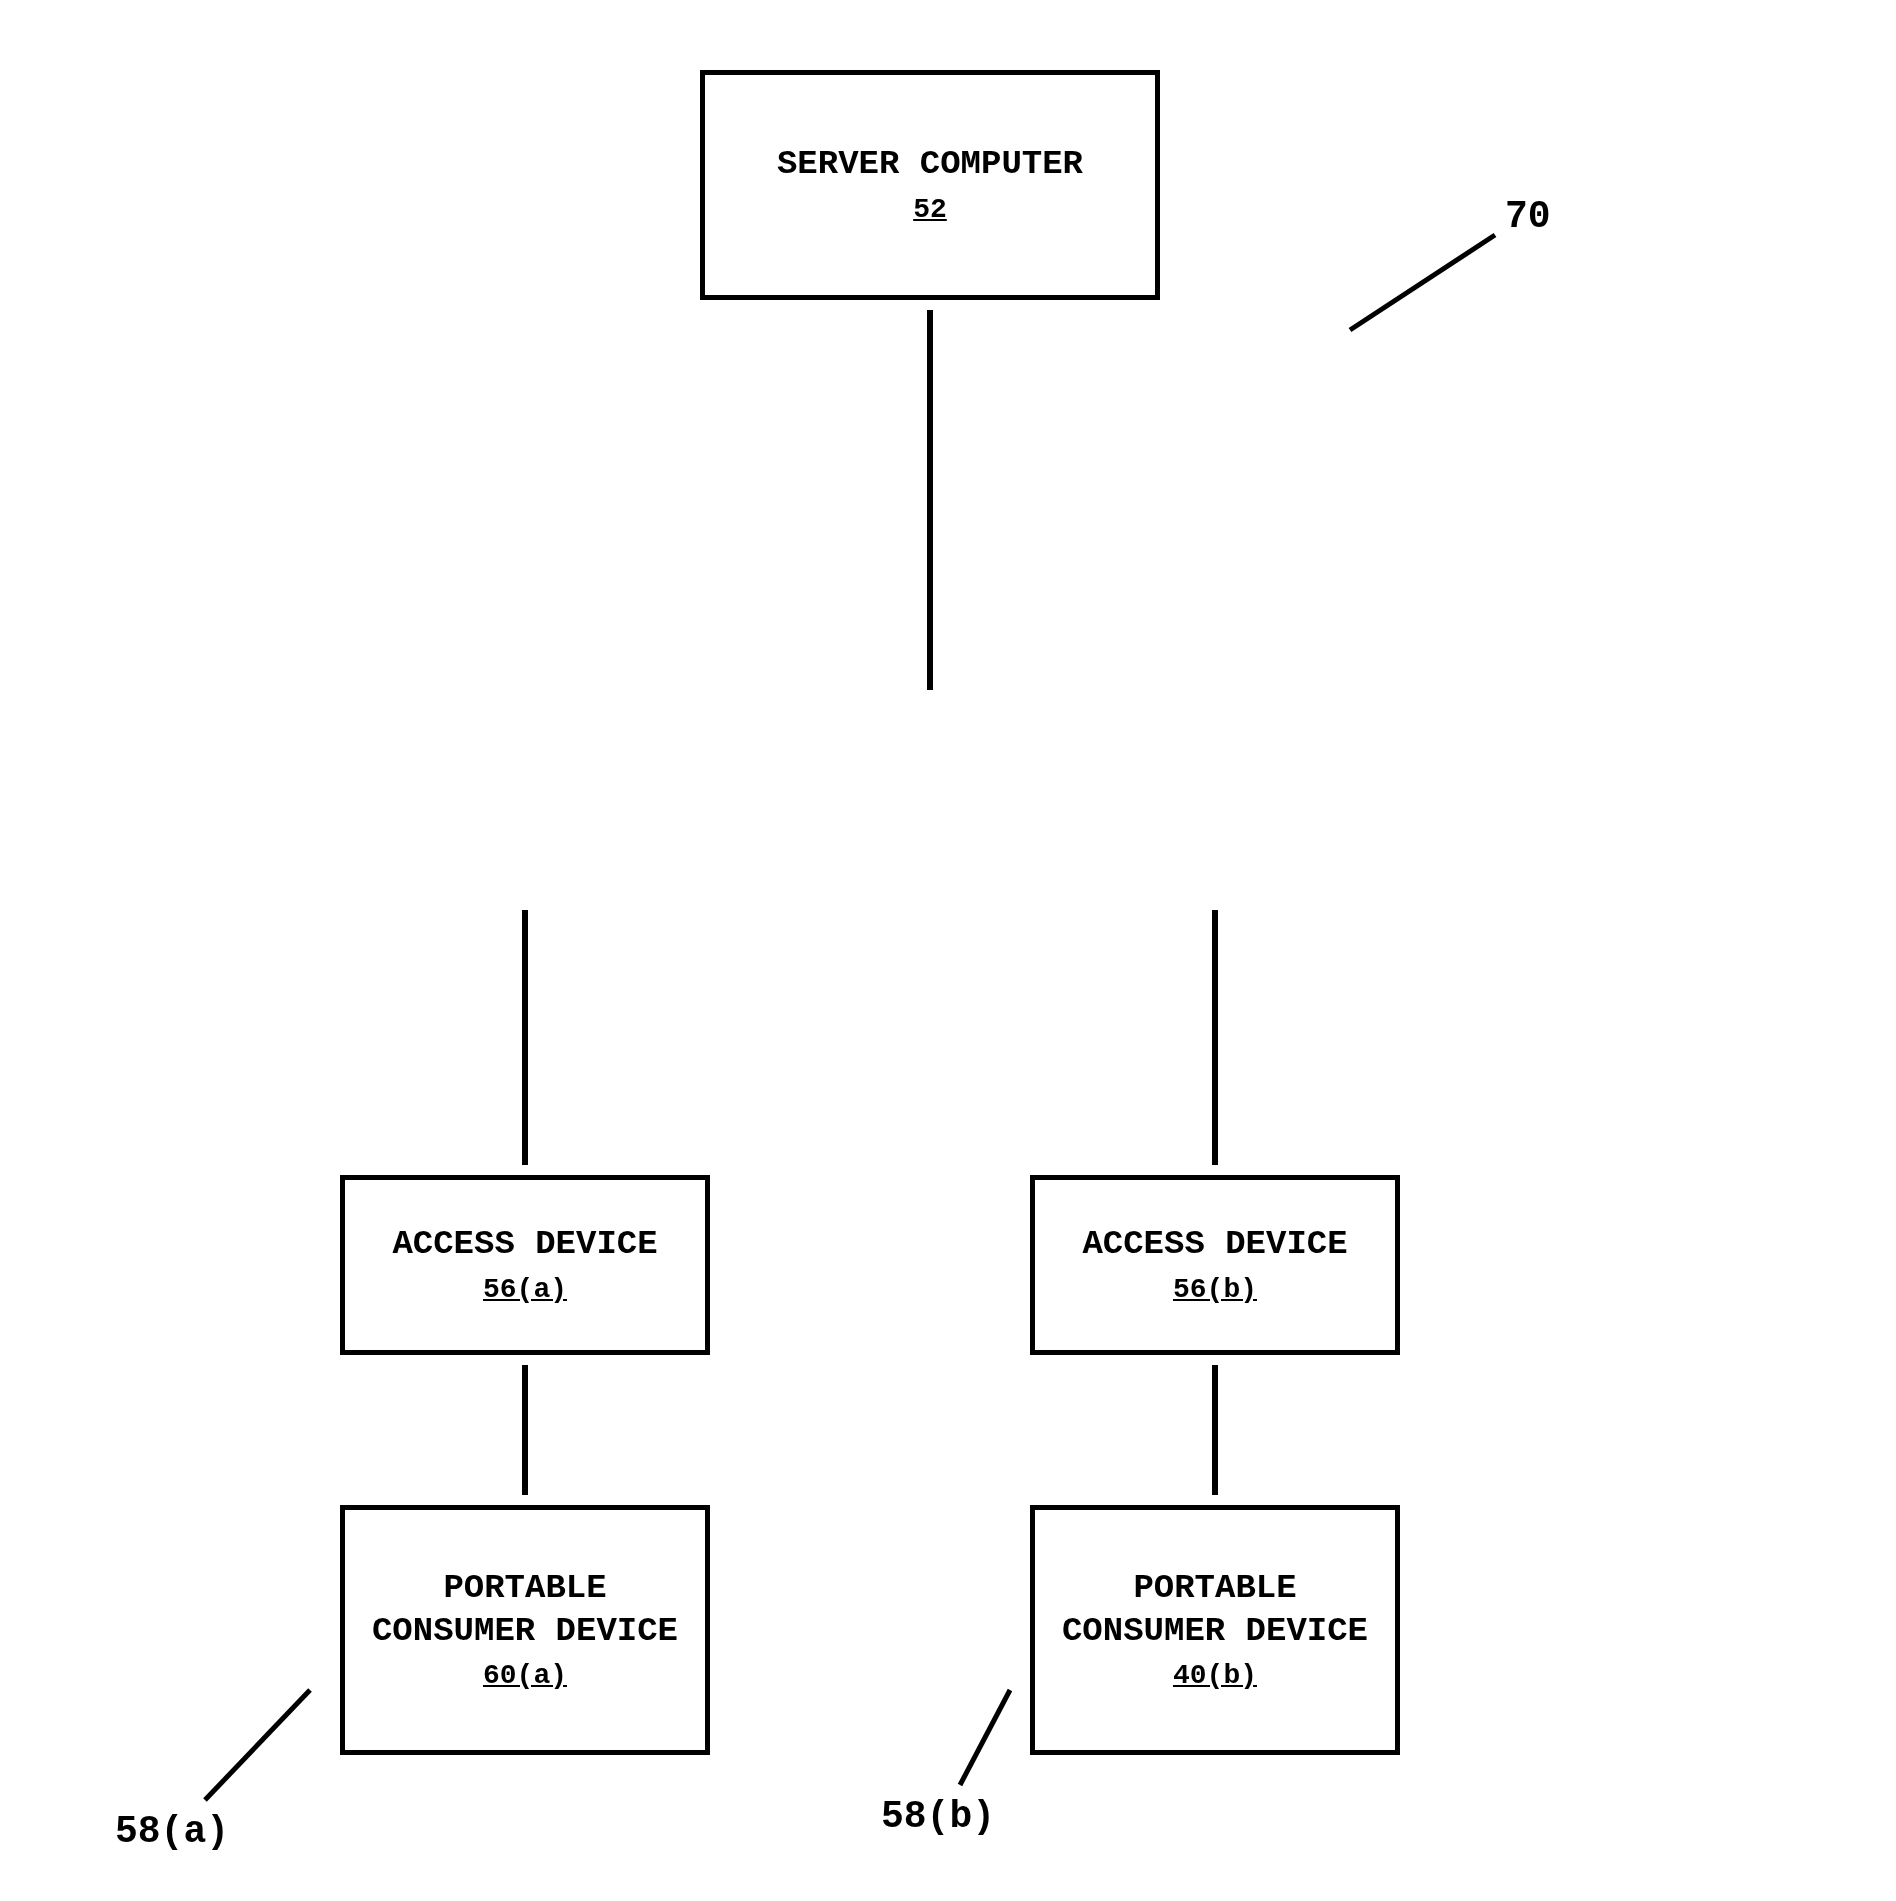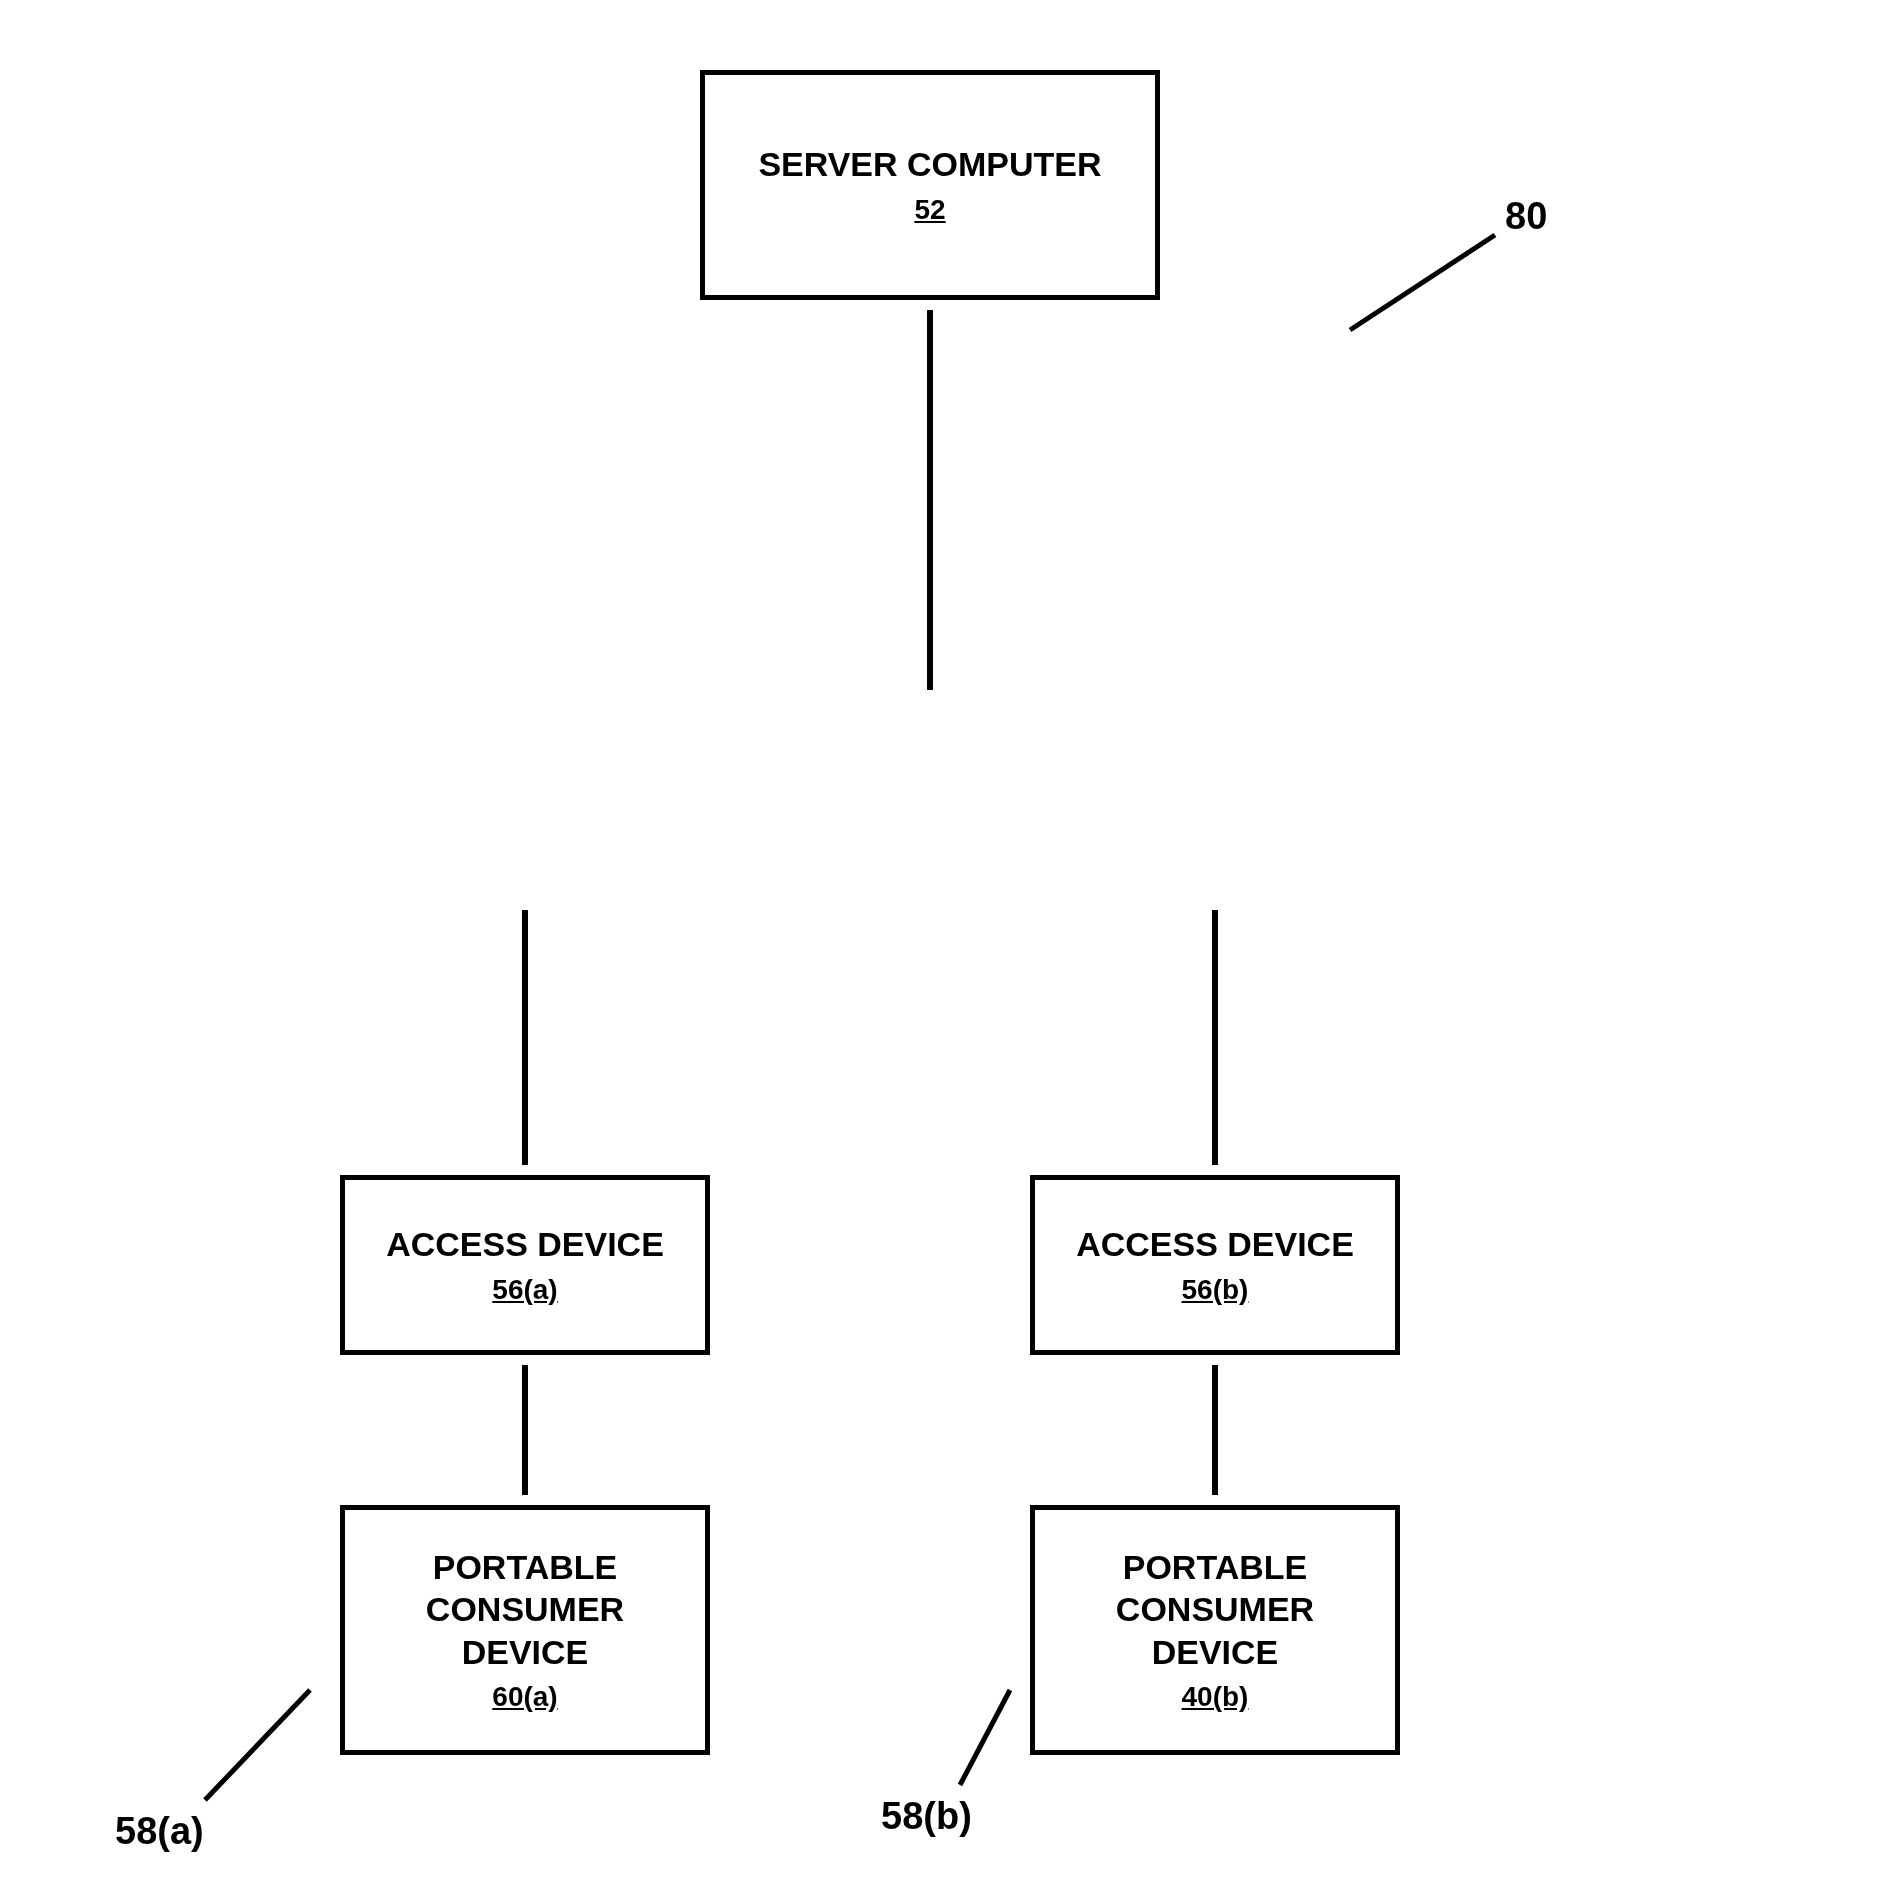--- a/index.html
+++ b/index.html
@@ -4,21 +4,21 @@
 <style>
   html, body {
     margin: 0;
     padding: 0;
     background: #fff;
   }
   .canvas {
     position: relative;
     width: 1717px;
     height: 1901px;
-    font-family: Liberation Sans, sans-serif;
+    font-family: Liberation Mono, monospace;
     font-weight: bold;
     color: #000;
   }
   .box {
     position: absolute;
     border: 5px solid #000;
     background: #fff;
     text-align: center;
     display: flex;
     flex-direction: column;
@@ -75,21 +75,21 @@
     </div>
   </div>
 
   <div class="box" style="left:1030px; top:1505px; width:370px; height:250px;">
     <div style="max-width:90%;">
       <div class="title">PORTABLE CONSUMER DEVICE</div>
       <div class="ref">40(b)</div>
     </div>
   </div>
 
-  <div class="label" style="left:1505px; top:195px;">80</div>
+  <div class="label" style="left:1505px; top:195px;">70</div>
 
   <div class="label" style="left:115px; top:1810px;">58(a)</div>
 
   <div class="label" style="left:865px; top:1795px;margin-left:16px;">58(b)</div>
 
   <svg class="overlay" width="1896" height="1901">
     <defs>
 
       <marker id="ahEnd" viewBox="0 0 10 10" refX="9" refY="5" markerWidth="9" markerHeight="9" orient="auto-start-reverse">
         <path d="M0,0 L10,5 L0,10 Z" fill="#000"></path>

